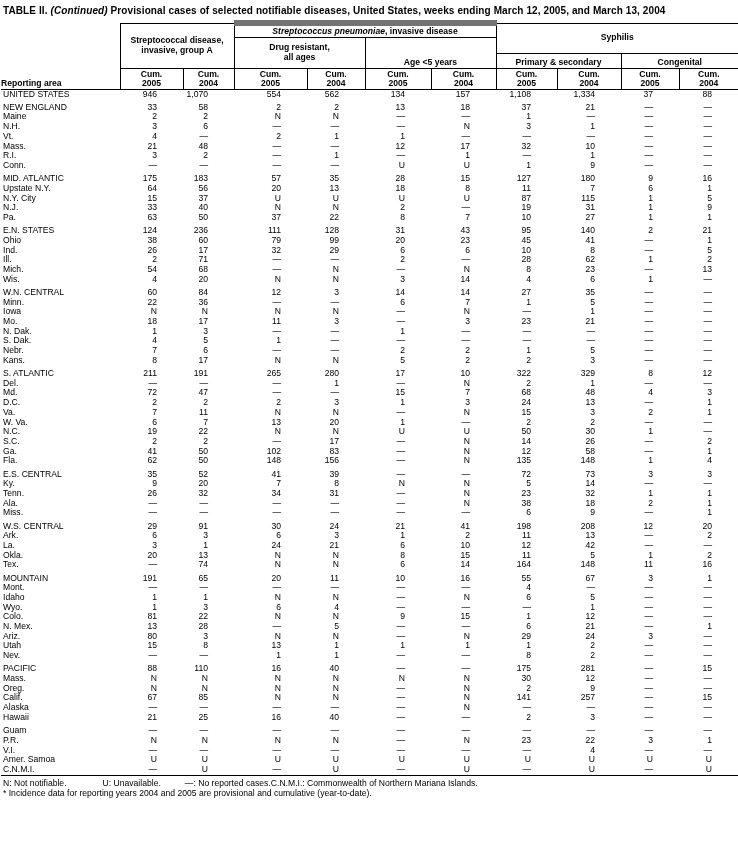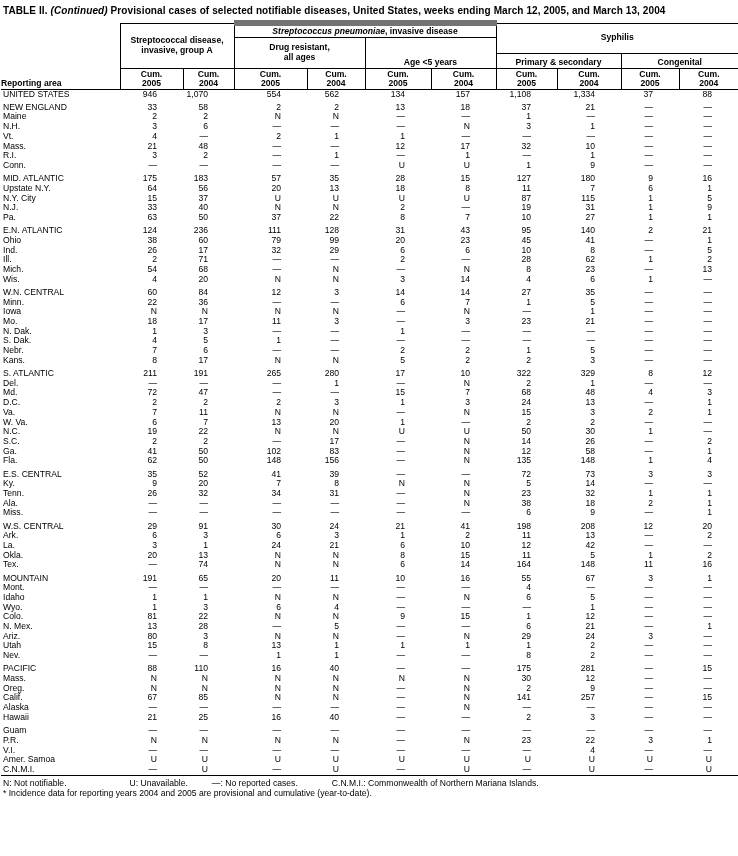--- a/index.html
+++ b/index.html
@@ -87,23 +87,23 @@
   tbody td { height: 9.7px; line-height: 9.7px; vertical-align: middle; }
   tbody td.area { text-align: left; padding-left: 2px; }
   tbody td.val  { text-align: right; padding-right: 26px; }
   tbody tr.sec-gap td { padding-top: 3.5px; }
   table.mmwr { border-bottom: 1px solid #000; }
 
   
   .footnotes { margin: 2px 0 0 2px; }
   .foot-line { font-size: 8.6px; line-height: 10px; }
   .foot-line .leg { display: inline-block; }
-  .leg-1 { margin-right: 27px; }
+  .leg-1 { }
   .leg-2 { margin-right: 24px; margin-left: 36px; }
-  .leg-3 { margin-right: 34px; }
+  .leg-3 { }
 </style>
 </head>
 <body>
 
 <div class="page">
 
   <div class="title-block">
     <div class="title-line"><span>TABLE II.</span> <span class="i">(Continued)</span> <span>Provisional cases of selected notifiable diseases, United States, weeks ending March 12, 2005, and March 13, 2004</span></div>
   </div>
 
@@ -349,21 +349,21 @@
           <td class="val">37</td>
           <td class="val">22</td>
           <td class="val">8</td>
           <td class="val">7</td>
           <td class="val">10</td>
           <td class="val">27</td>
           <td class="val">1</td>
           <td class="val">1</td>
         </tr>
         <tr class="sec-gap">
-          <td class="area">E.N. ATLANTIC</td>
+          <td class="area">E.N. STATES</td>
           <td class="val">124</td>
           <td class="val">236</td>
           <td class="val">111</td>
           <td class="val">128</td>
           <td class="val">31</td>
           <td class="val">43</td>
           <td class="val">95</td>
           <td class="val">140</td>
           <td class="val">2</td>
           <td class="val">21</td>

